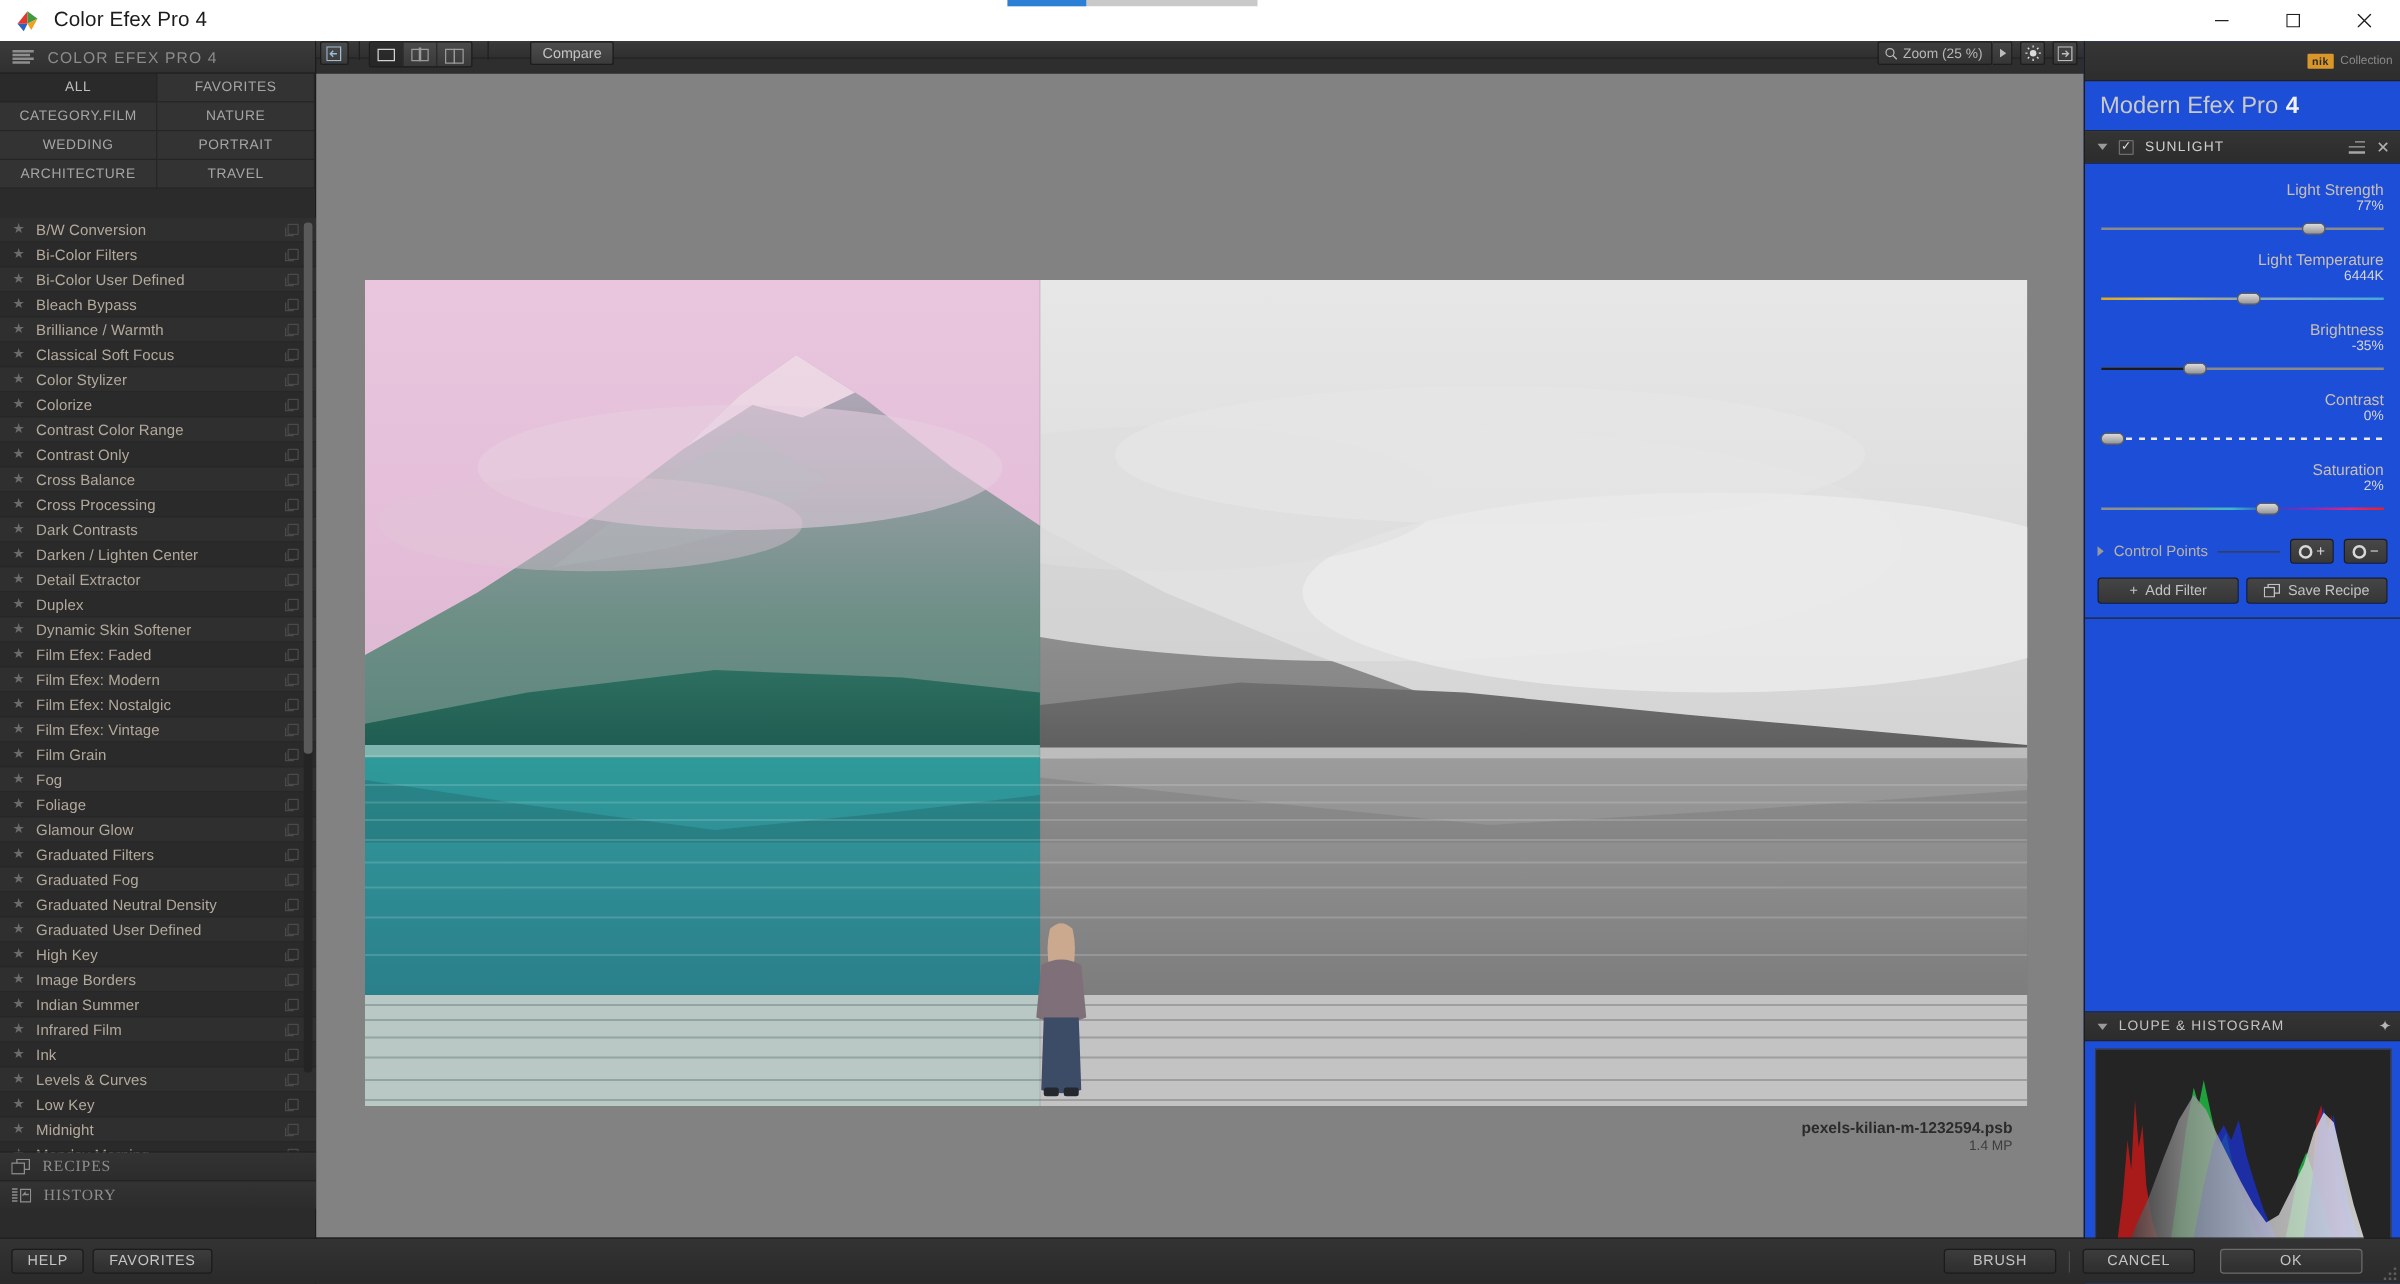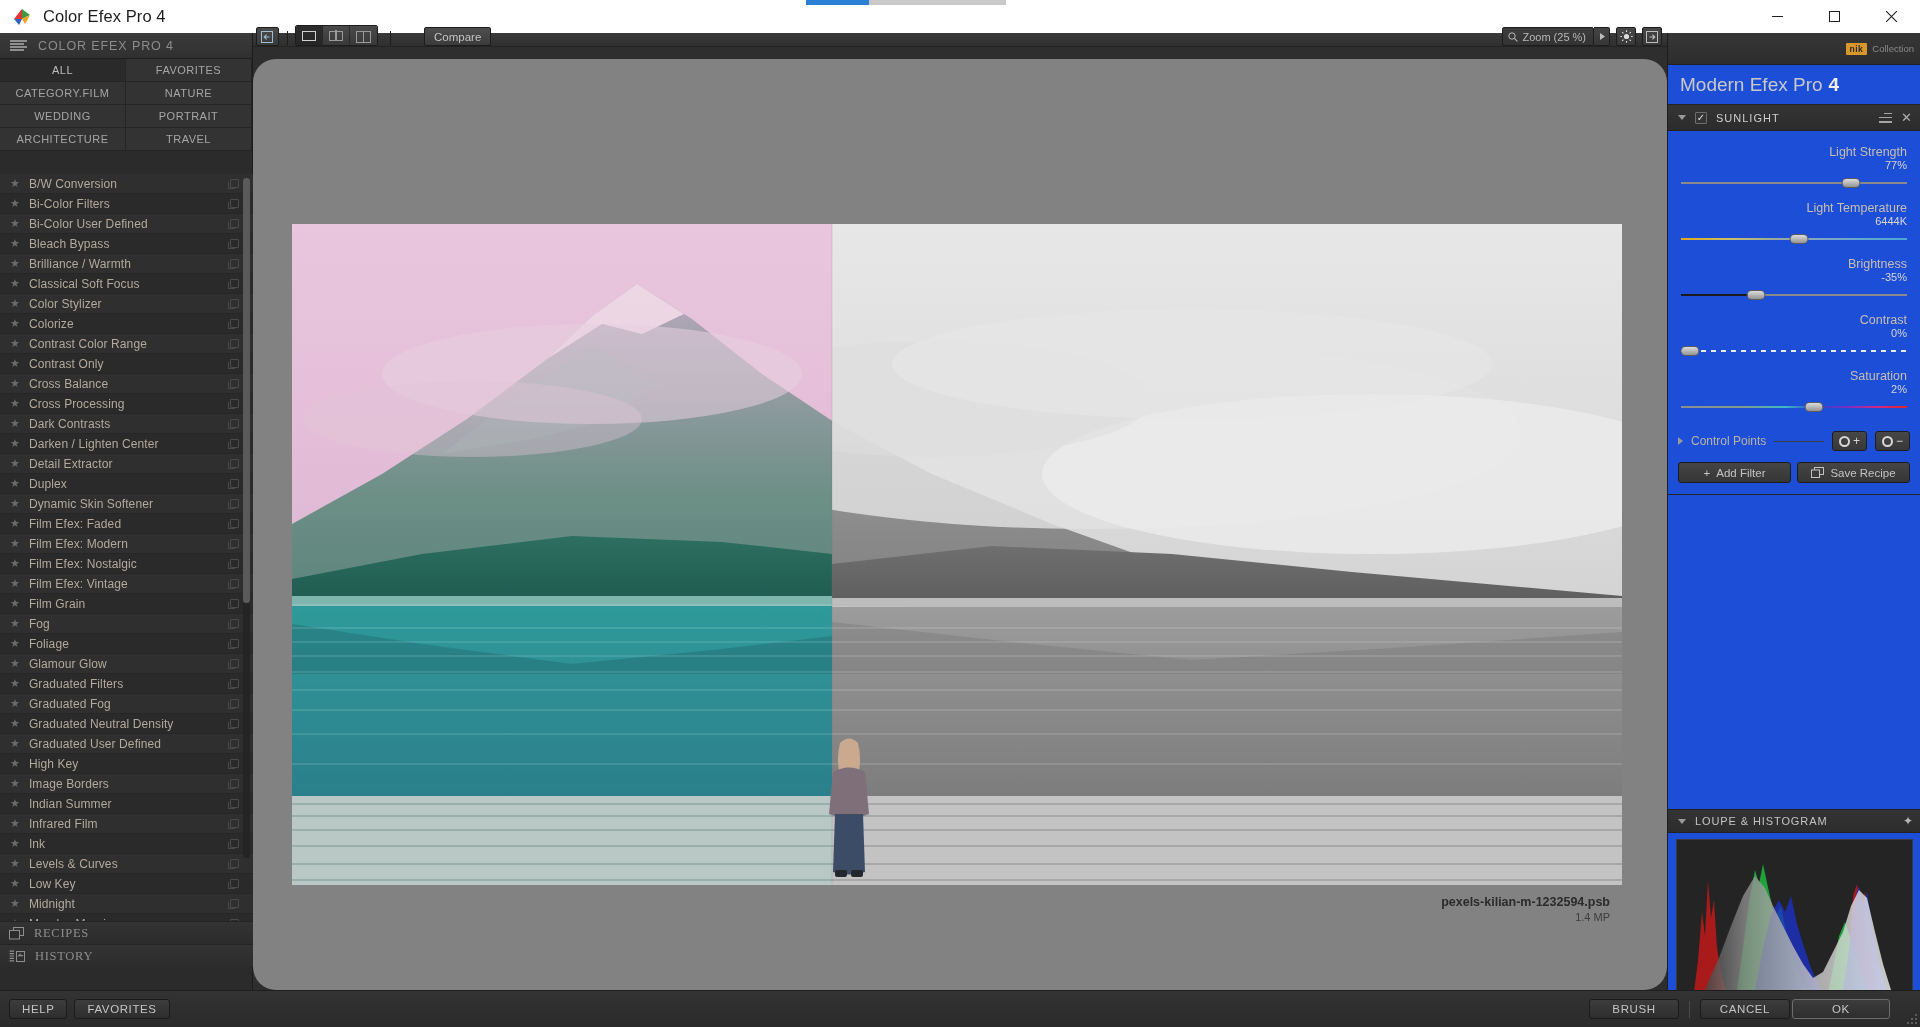--- a/index.html
+++ b/index.html
@@ -32,21 +32,21 @@
   .plugin {
     position: absolute; left: 0; top: 33px; width: 1920px; height: 994px;
     background: #2e2e2e;
   }
 
   
   .toolbar {
     position: absolute; left: 253px; top: 0; width: 1414px; height: 14px;
     background: linear-gradient(#3a3a3a,#2f2f2f);
     border-bottom: 1px solid #232323;
-    display: flex; align-items: flex-end;
+    display: flex; align-items: flex-start;
   }
   .tbar-btn {
     height: 19px; min-width: 22px; border: 1px solid #1d1d1d; border-radius: 2px;
     background: linear-gradient(#4b4b4b,#3a3a3a);
     display: flex; align-items: center; justify-content: center;
     color: #b9b9b9; font-size: 10.5px; margin: 0 3px; padding: 0 4px;
     cursor: pointer;
   }
   .tbar-sep { width:1px; height: 15px; background:#1f1f1f; margin: 0 5px; }
   .seg { display:flex; border:1px solid #1d1d1d; border-radius:2px; overflow:hidden; margin-left:2px; }
@@ -141,21 +141,21 @@
   .sb-foot { position:absolute; left:0; bottom:60px; width:253px; }
   .sb-footrow {
     height: 23px; display:flex; align-items:center; gap:10px; padding-left:9px;
     background: linear-gradient(#333,#2c2c2c); border-top:1px solid #232323; cursor:pointer;
   }
   .sb-footrow span { color:#8e8e8e; font-size:12.5px; letter-spacing:.7px;font-family:Liberation Serif, serif; }
 
   
   .canvas {
     position:absolute; left:253px; top:26px; right:253px; bottom:37px;
-    background:#828282; overflow:hidden;border-radius:23px;
+    background:#828282; overflow:hidden;
   }
   .photo {
     position:absolute; left: 39px; top: 165px; width: 1330px; height: 661px;
     overflow:hidden;
   }
   .imgwrap { position:absolute; inset:0; }
   .filebox {
     position:absolute; right: 57px; top: 836px; text-align:right; line-height:1.25;
   }
   .filebox .fn { color:#2b2b2b; font-size:12.5px; font-weight:bold; }
@@ -861,21 +861,21 @@
       </div>
     </div>
 
     <div class="bottombar">
       <div class="bbtn" style="margin-left:9px;">HELP</div>
       <div class="bbtn" style="margin-left:7px;">FAVORITES</div>
 
       <div class="bbtn" style="margin-left:auto;width:90px;">BRUSH</div>
       <div style="width:1px;height:17px;background:#4a4a4a;margin:0 10px;"></div>
       <div class="bbtn" style="width:90px;">CANCEL</div>
-      <div class="bbtn hl" style="width:98px;margin-left:2px;margin-right:30px;">OK</div>
+      <div class="bbtn hl" style="width:114px;margin-left:20px;margin-right:30px;">OK</div>
 
       <div class="grip">
         <i style="right:0;bottom:0"></i>
           <i style="right:4px;bottom:0"></i>
           <i style="right:8px;bottom:0"></i>
         <i style="right:0;bottom:4px"></i>
           <i style="right:4px;bottom:4px"></i>
           <i style="right:0;bottom:8px"></i>
       </div>
     </div>

